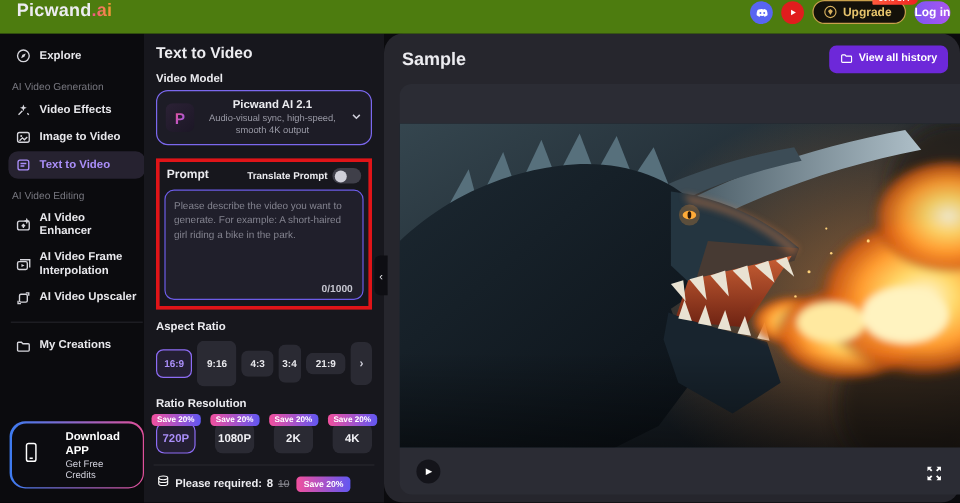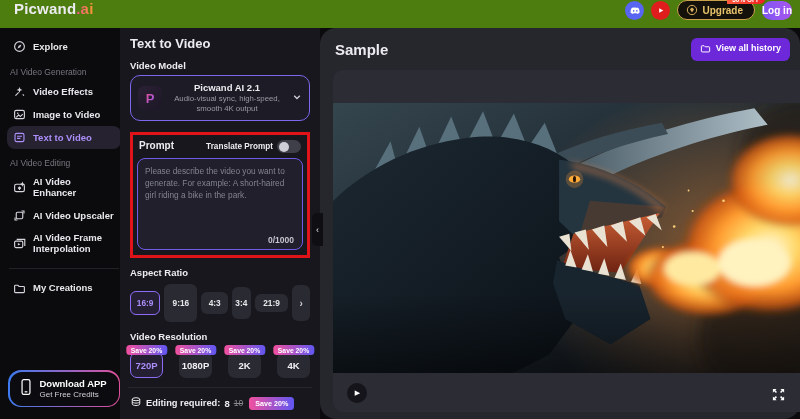--- a/index.html
+++ b/index.html
@@ -28,21 +28,21 @@
   .sidebar { position:absolute; top:28px; left:0; width:128px; bottom:0; background:#0b0b0e; padding:7px 7px; }
   .side-item { display:flex; align-items:center; gap:7px; padding:5px 6px; border-radius:8px;
     font-size:9.5px; font-weight:bold; color:#e8e8ec; cursor:pointer; line-height:1.2; }
   .side-item .ic { flex:0 0 auto; display:flex; color:#d6d6dc; }
   .side-item.active { background:#262230; color:#ab8ffa; }
   .side-item.active .ic { color:#ab8ffa; }
   .section-label { font-size:8.5px; color:#77777f; margin:9px 3px 3px 3px; }
   .side-divider { border:none; border-top:1px solid #222228; margin:8px 2px; }
   .download-app { position:absolute; left:8px; right:8px; bottom:12px; border-radius:13px; padding:1.5px;
     background:linear-gradient(90deg,#3d7bf0,#e0509a); cursor:pointer; }
-  .download-inner { background:#0c0c10; border-radius:12px; display:flex; align-items:center; gap:7px;
+  .download-inner { background:#0c0c10; border-radius:12px; display:flex; align-items:center; gap:22px;
     padding:6px 9px; }
   .download-txt .t1 { font-size:9.5px; font-weight:bold; color:#fff; }
   .download-txt .t2 { font-size:8px; color:#cfcfda; margin-top:1px; }
   
   .panel { position:absolute; top:28px; left:120px; width:200px; bottom:0; background:#17171d; padding:8px 10px; }
   .panel-title { font-size:13px; font-weight:bold; margin-bottom:9px; }
   .field-label { font-size:9.5px; font-weight:bold; margin-bottom:4px; }
   .model-card { display:flex; align-items:center; gap:6px; border:1px solid #7b68ee; border-radius:10px;
     background:#1d1c26; padding:6px 7px; cursor:pointer; }
   .model-logo { width:24px; height:24px; border-radius:6px; background:#241d2e; display:flex; align-items:center;
@@ -186,35 +186,35 @@
           <svg width="13" height="13" viewBox="0 0 16 16" fill="none" stroke="currentColor" stroke-width="1.4">
             <rect x="2" y="4" width="12" height="9" rx="2"></rect>
             <path d="M8 11V7.5M6.3 9.2 8 7.5l1.7 1.7M11.5 2.5l.4 1 1 .4-1 .4-.4 1-.4-1-1-.4 1-.4Z" fill="currentColor"></path>
           </svg>
         </span>
       <span>AI Video Enhancer</span>
     </div>
     <div class="side-item">
       <span class="ic">
           <svg width="13" height="13" viewBox="0 0 16 16" fill="none" stroke="currentColor" stroke-width="1.4">
-            <rect x="4" y="4" width="8" height="8" rx="1.5"></rect>
-            <path d="M10.5 2.5H13.5V5.5M5.5 13.5H2.5V10.5"></path>
-          </svg>
-        </span>
-      <span>AI Video Upscaler</span>
-    </div>
-    <div class="side-item">
-      <span class="ic">
-          <svg width="13" height="13" viewBox="0 0 16 16" fill="none" stroke="currentColor" stroke-width="1.4">
             <rect x="2" y="5" width="10" height="8" rx="1.5"></rect>
             <path d="M4.5 3h10v8"></path>
             <polygon points="6,7.5 9.2,9 6,10.5" fill="currentColor" stroke="none"></polygon>
           </svg>
         </span>
       <span>AI Video Frame Interpolation</span>
+    </div>
+    <div class="side-item">
+      <span class="ic">
+          <svg width="13" height="13" viewBox="0 0 16 16" fill="none" stroke="currentColor" stroke-width="1.4">
+            <rect x="4" y="4" width="8" height="8" rx="1.5"></rect>
+            <path d="M10.5 2.5H13.5V5.5M5.5 13.5H2.5V10.5"></path>
+          </svg>
+        </span>
+      <span>AI Video Upscaler</span>
     </div>
 
     <hr class="side-divider">
     <div class="side-item">
       <span class="ic">
           <svg width="13" height="13" viewBox="0 0 16 16" fill="none" stroke="currentColor" stroke-width="1.4">
             <path d="M2 5c0-.6.4-1 1-1h3l1.5 1.5H13c.6 0 1 .4 1 1V12c0 .6-.4 1-1 1H3c-.6 0-1-.4-1-1Z"></path>
           </svg>
         </span>
       <span>My Creations</span>
@@ -272,21 +272,21 @@
       <div class="ar-btn ar-169 selected">16:9</div>
       <div class="ar-btn ar-916">9:16</div>
       <div class="ar-btn ar-43">4:3</div>
       <div class="ar-btn ar-34">3:4</div>
       <div class="ar-btn ar-219">21:9</div>
       <div class="ar-btn ar-more">
           <span>›</span>
         </div>
     </div>
 
-    <div class="field-label res-label">Video Resolution</div>
+    <div class="field-label res-label">Ratio Resolution</div>
     <div class="res-row">
       <div class="res-opt">
         <span class="save-badge">Save 20%</span>
         <div class="res-btn selected">720P</div>
       </div>
       <div class="res-opt">
         <span class="save-badge">Save 20%</span>
         <div class="res-btn">1080P</div>
       </div>
       <div class="res-opt">
@@ -298,21 +298,21 @@
         <div class="res-btn">4K</div>
       </div>
     </div>
 
     <hr class="credits-divider">
     <div class="credits-row">
       <span><svg width="12" height="12" viewBox="0 0 16 16" fill="none" stroke="#fff" stroke-width="1.2">
             <ellipse cx="8" cy="4.3" rx="5" ry="2"></ellipse>
             <path d="M3 4.3v3.2c0 1.1 2.2 2 5 2s5-.9 5-2V4.3M3 7.5v3.2c0 1.1 2.2 2 5 2s5-.9 5-2V7.5"></path>
           </svg></span>
-      <span class="credits-label">Editing required:</span>
+      <span class="credits-label">Please required:</span>
       <span class="credits-val">8</span>
       <span class="credits-orig">10</span>
       <span class="credits-badge">Save 20%</span>
     </div>
 
   </div>
 
   <div class="collapse-tab">
       <span>‹</span>
     </div>

